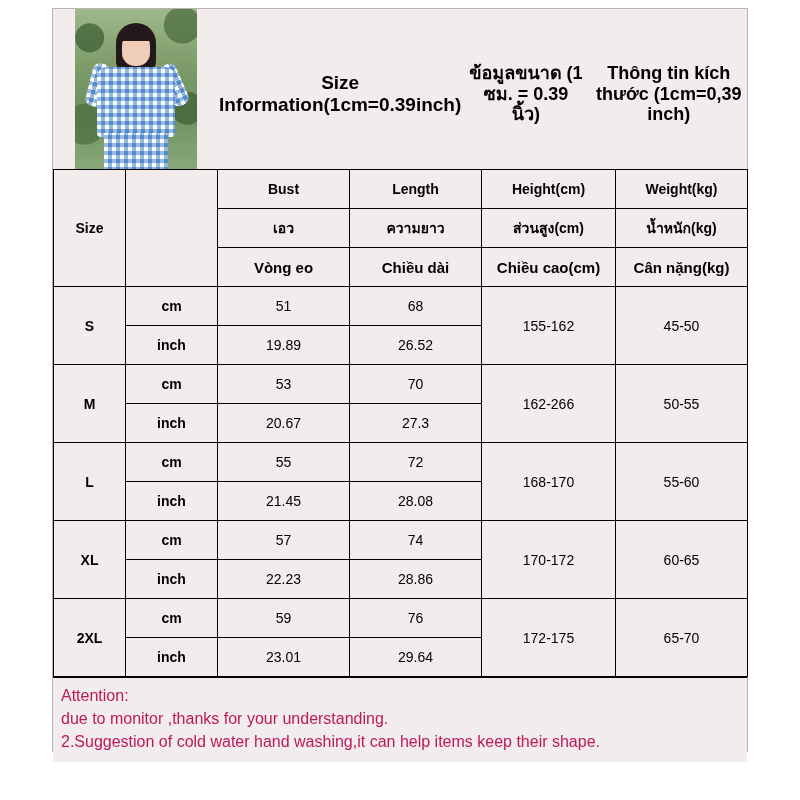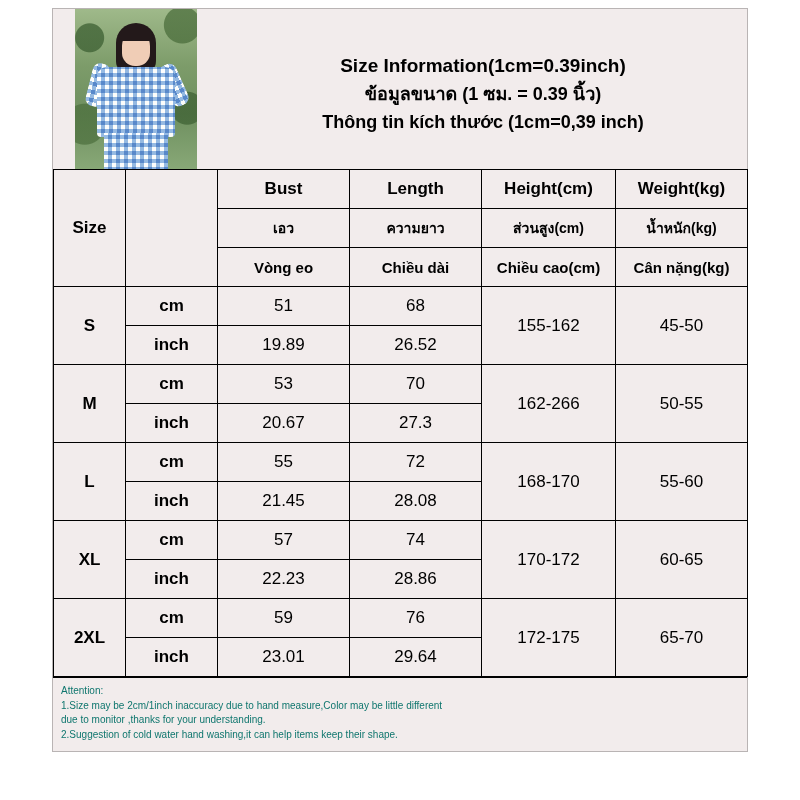--- a/index.html
+++ b/index.html
@@ -148,21 +148,20 @@
   }
   .photo .arm.left  { left: -4px; transform: rotate(14deg); }
   .photo .arm.right { right: -4px; transform: rotate(-24deg); }
 
   .title-cell {
     flex: 1;
     height: 160px;
     box-sizing: border-box;
     background: #f2ecec;
     display: flex;
-    flex-direction: column;
     align-items: center;
     justify-content: center;
     gap: 7px;
     padding-top: 10px;
   }
   .title-line {
     font-weight: bold;
     font-size: 19px;
     line-height: 1.15;
     text-align: center;
@@ -175,21 +174,21 @@
   table.size-table {
     width: 100%;
     border-collapse: collapse;
     table-layout: fixed;
     background: #f2ecec;
   }
   table.size-table td {
     border: 1px solid #000;
     text-align: center;
     vertical-align: middle;
-    font-size: 17px;
+    font-size: 14px;
     padding: 0;
     height: 38px;
     color: #000;
   }
   .c-size   { width: 72px; }
   .c-unit   { width: 92px; }
   .c-bust   { width: 132px; }
   .c-length { width: 132px; }
   .c-height { width: 134px; }
   .c-weight { width: 132px; }
@@ -218,23 +217,23 @@
   td.span-v { font-size: 15px; }
 
   
   .attention {
     border-top: 1px solid #000;
     padding: 6px 8px 8px 8px;
     box-sizing: border-box;
     background: #f2ecec;
   }
   .attention .line {
-    font-size: 10px;
+    font-size: 16px;
     line-height: 1.45;
-    color: #0f766e;
+    color: #be185d;
   }
 </style>
 </head>
 <body>
 
 <div id="page">
   <div class="sheet">
 
     <div class="header">
       <div class="photo-cell">
@@ -358,19 +357,18 @@
         <tr>
           <td class="unit">inch</td>
           <td class="num">23.01</td>
           <td class="num">29.64</td>
         </tr>
       </tbody>
     </table>
 
     <div class="attention">
       <div class="line">Attention:</div>
-      <div class="line">1.Size may be 2cm/1inch inaccuracy due to hand measure,Color may be little different</div>
       <div class="line">due to monitor ,thanks for your understanding.</div>
       <div class="line">2.Suggestion of cold water hand washing,it can help items keep their shape.</div>
     </div>
 
   </div>
 </div>
 
 </body></html>

